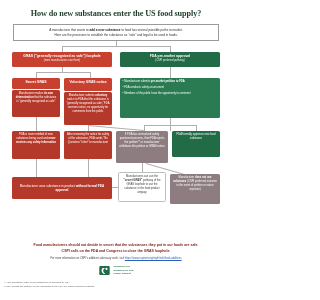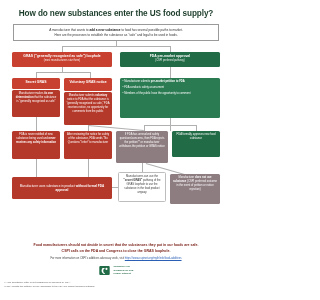--- a/index.html
+++ b/index.html
@@ -12,20 +12,21 @@
   .page { position: relative; width: 232px; height: 300px; background: #fff; }
 
   .title {
     text-align: center;
     font-size: 8.2px;
     font-weight: bold;
     color: #1d3d2b;
     letter-spacing: -0.1px;
     padding: 9px 6px 0 6px;
     line-height: 1.1;
+    font-family: Liberation Serif, serif;
   }
 
   .intro {
     margin: 6px 13px 0 13px;
     border: 0.6px solid #9a9a9a;
     padding: 3px 5px;
     text-align: center;
     font-size: 3.1px;
     line-height: 1.5;
     color: #333;

